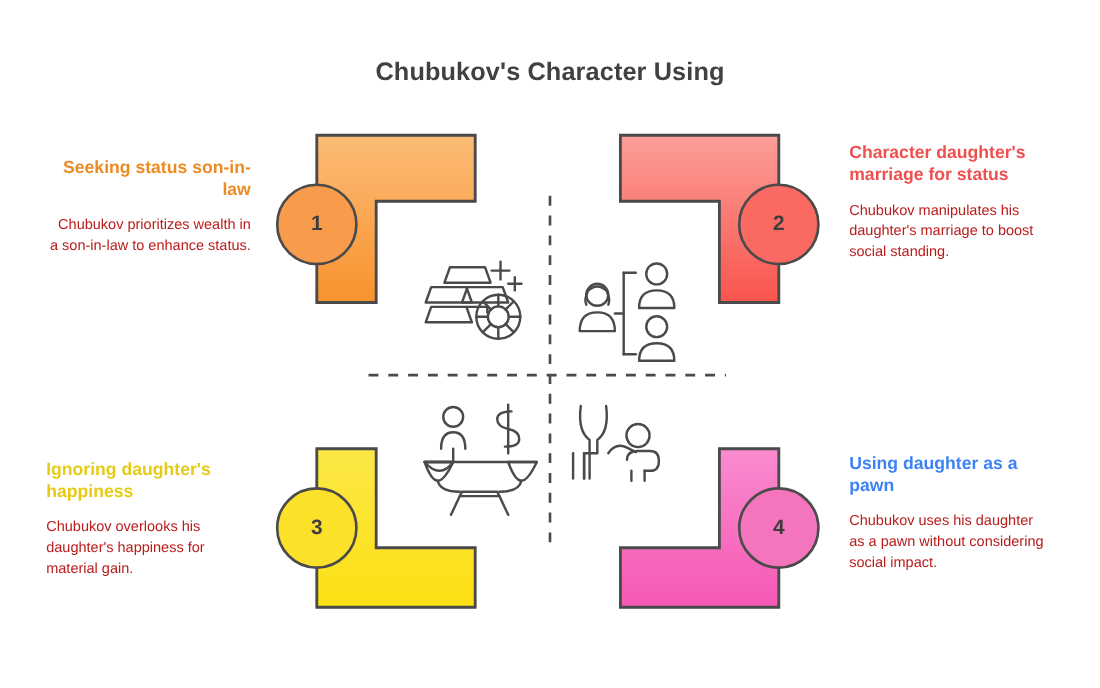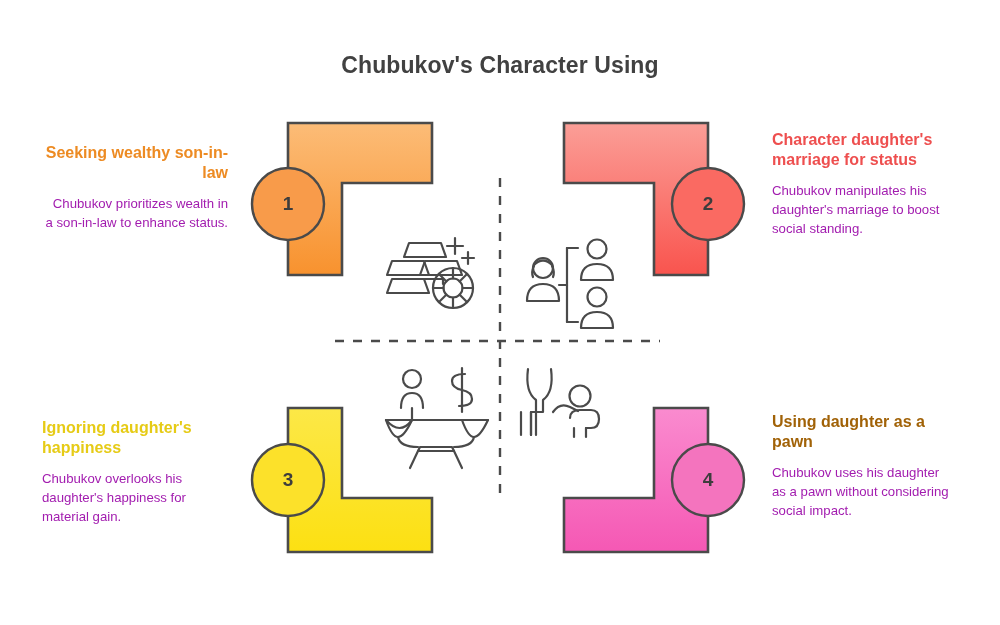--- a/index.html
+++ b/index.html
@@ -44,21 +44,21 @@
   }
   .tb-heading {
     font-size: 16px;
     font-weight: bold;
     line-height: 1.28;
     margin: 0 0 10px 0;
   }
   .tb-body {
     font-size: 13.2px;
     line-height: 1.45;
-    color: #a21caf;
+    color: #b91c1c;
     margin: 0;
   }
   .t1 { top: 143px; left: 42px;  text-align: right; width: 186px; }
   .t2 { top: 130px; left: 772px; text-align: left;  width: 180px; }
   .t3 { top: 418px; left: 42px;  text-align: left; width: 186px; }
   .t4 { top: 412px; left: 772px; text-align: left;  width: 180px; }
 
   .badge-num {
     position: absolute;
     font-size: 19px;
@@ -207,36 +207,36 @@
 
       <circle cx="580" cy="396" r="10.5"></circle>
       <path d="M 553 412 Q 560 402 570 407 L 578 411"></path>
       <path d="M 570 418 Q 570 410 580 410 L 591 410 Q 599 410 599 419 Q 599 428 591 428 L 586 428"></path>
       <line x1="574" y1="428" x2="574" y2="437"></line>
       <line x1="586" y1="428" x2="586" y2="437"></line>
     </g>
   </svg>
 
   <div class="text-block t1">
-    <div class="tb-heading" style="color:#ED8B23">Seeking wealthy son-in-law</div>
+    <div class="tb-heading" style="color:#ED8B23">Seeking status son-in-law</div>
     <div class="tb-body">Chubukov prioritizes wealth in a son-in-law to enhance status.</div>
   </div>
 
   <div class="text-block t2">
     <div class="tb-heading" style="color:#EE4F4F">Character daughter's marriage for status</div>
     <div class="tb-body">Chubukov manipulates his daughter's marriage to boost social standing.</div>
   </div>
 
   <div class="text-block t3">
     <div class="tb-heading" style="color:#E6CB16">Ignoring daughter's happiness</div>
     <div class="tb-body">Chubukov overlooks his daughter's happiness for material gain.</div>
   </div>
 
   <div class="text-block t4">
-    <div class="tb-heading" style="color:#a16207">Using daughter as a pawn</div>
+    <div class="tb-heading" style="color:#3b82f6">Using daughter as a pawn</div>
     <div class="tb-body">Chubukov uses his daughter as a pawn without considering social impact.</div>
   </div>
 
   <div class="badge-num b1">1</div>
   <div class="badge-num b2">2</div>
   <div class="badge-num b3">3</div>
   <div class="badge-num b4">4</div>
 
 </div>
 

